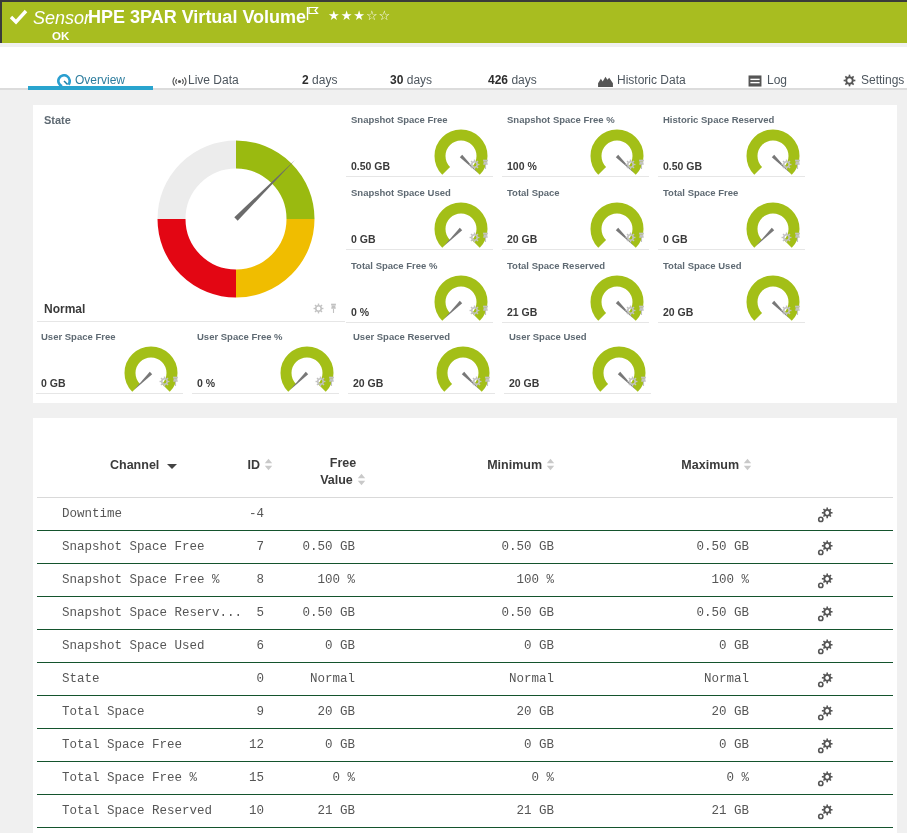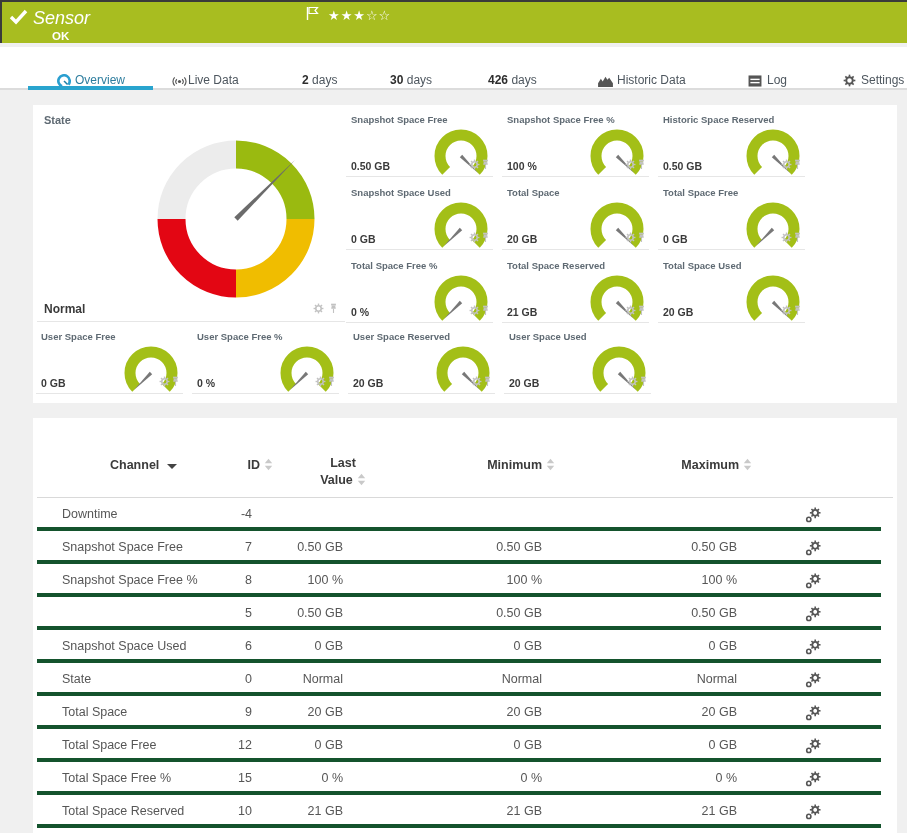--- a/index.html
+++ b/index.html
@@ -47,21 +47,21 @@
   .th { position:absolute; top:40px; font-weight:bold; color:#3b3b3b; white-space:nowrap; }
   .th-channel { left:29px;margin-left:48px; }
   .th-id { right:624px;padding-left:44px; }
   .th-last { left:270px; width:80px; text-align:center; line-height:17px; top:37px; }
   .th-min { right:342px; }
   .th-max { right:145px; }
   .caret-down { display:inline-block; width:0; height:0; border-left:5px solid transparent;
      border-right:5px solid transparent; border-top:5px solid #444; margin-left:8px; }
   .sorticon { color:#c9c9c9; margin-left:4px; vertical-align:-2px; }
   .thead-divider { position:absolute; left:4px; right:4px; top:79px; border-bottom:1px solid #d9d9d9; }
-  .trow { position:absolute; left:4px; right:16px; height:33px; border-bottom:4px solid #14532d; line-height:32px; }
+  .trow { position:absolute; left:4px; right:4px; height:33px; border-bottom:1px solid #14532d; line-height:32px;font-family:Liberation Mono, monospace; }
   .trow span { position:absolute; white-space:nowrap; }
   .c-name { left:25px; }
   .c-id   { right:629px; }
   .c-last { right:538px; }
   .c-min  { right:339px; }
   .c-max  { right:144px; }
   .c-gear { right:60px; color:#555; top:9px; line-height:0; }
 </style>
 </head>
 <body>
@@ -109,20 +109,21 @@
   </defs>
 </svg>
 
 <div class="topbar">
   <span class="check-icon">
     <svg width="19" height="17" viewBox="0 0 19 17">
         <polyline points="2,9 7,14 17,3" fill="none" stroke="#fff" stroke-width="3.4"></polyline>
       </svg>
   </span>
   <span class="sensor-label">Sensor</span>
+  <span class="sensor-title">HPE 3PAR Virtual Volume</span>
   <span class="flag-icon">
     <svg width="14" height="15" viewBox="0 0 14 15">
       <line x1="1.5" y1="1" x2="1.5" y2="14" stroke="#fff" stroke-width="1.4"></line>
       <path d="M 3,1.5 L 11.5,1.5 L 9,4.5 L 11.5,7.5 L 3,7.5 Z" fill="none" stroke="#fff" stroke-width="1.2"></path>
     </svg>
   </span>
   <span class="stars"><span>★★★</span><span>☆☆</span></span>
   <span class="status-ok">OK</span>
 </div>
 
@@ -366,21 +367,21 @@
             <use href="#sym-pin"></use>
           </svg></span></div>
   </div>
 </div>
 
 <div class="panel panel-table">
   <div class="th th-channel"><span>Channel</span><span class="caret-down"></span></div>
   <div class="th th-id"><span>ID</span><svg class="sorticon" width="9" height="13">
         <use href="#sym-sort"></use>
       </svg></div>
-  <div class="th th-last"><span>Last</span><br><span>Value</span><svg class="sorticon" width="9" height="13">
+  <div class="th th-last"><span>Free</span><br><span>Value</span><svg class="sorticon" width="9" height="13">
         <use href="#sym-sort"></use>
       </svg></div>
   <div class="th th-min"><span>Minimum</span><svg class="sorticon" width="9" height="13">
         <use href="#sym-sort"></use>
       </svg></div>
   <div class="th th-max"><span>Maximum</span><svg class="sorticon" width="9" height="13">
         <use href="#sym-sort"></use>
       </svg></div>
   <div class="thead-divider"></div>
 
@@ -408,20 +409,21 @@
     <span class="c-name">Snapshot Space Free %</span>
     <span class="c-id">8</span>
     <span class="c-last">100 %</span>
     <span class="c-min">100 %</span>
     <span class="c-max">100 %</span>
     <span class="c-gear"><svg width="16" height="16">
           <use href="#sym-rowgear"></use>
         </svg></span>
   </div>
   <div class="trow" style="top:179px">
+    <span class="c-name">Snapshot Space Reserv...</span>
     <span class="c-id">5</span>
     <span class="c-last">0.50 GB</span>
     <span class="c-min">0.50 GB</span>
     <span class="c-max">0.50 GB</span>
     <span class="c-gear"><svg width="16" height="16">
           <use href="#sym-rowgear"></use>
         </svg></span>
   </div>
   <div class="trow" style="top:212px">
     <span class="c-name">Snapshot Space Used</span>

